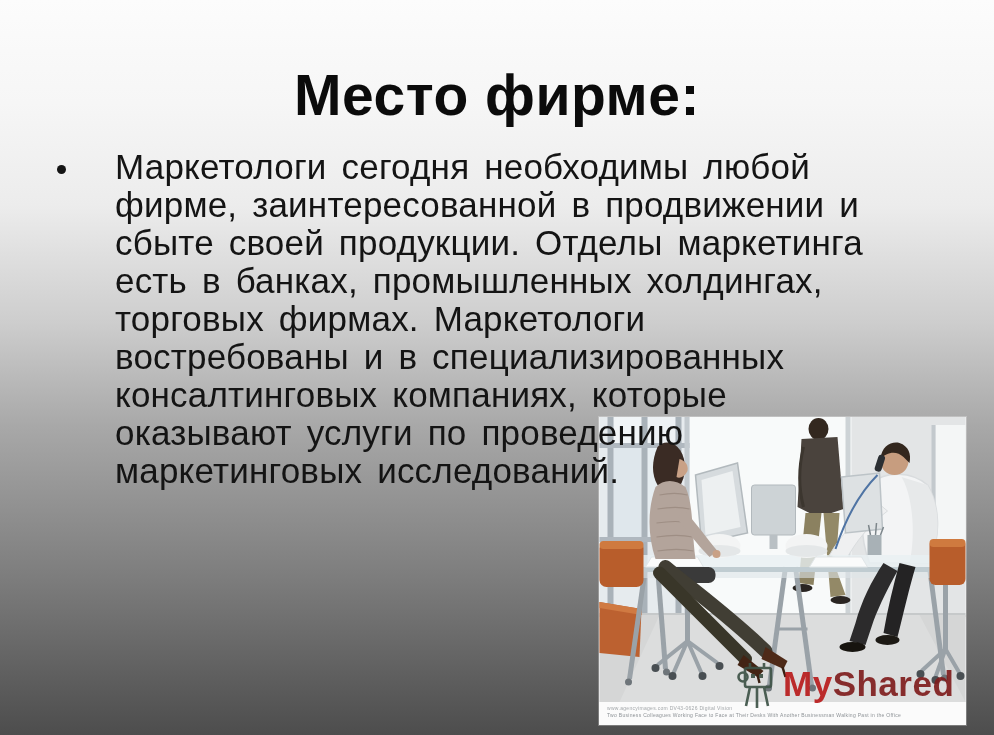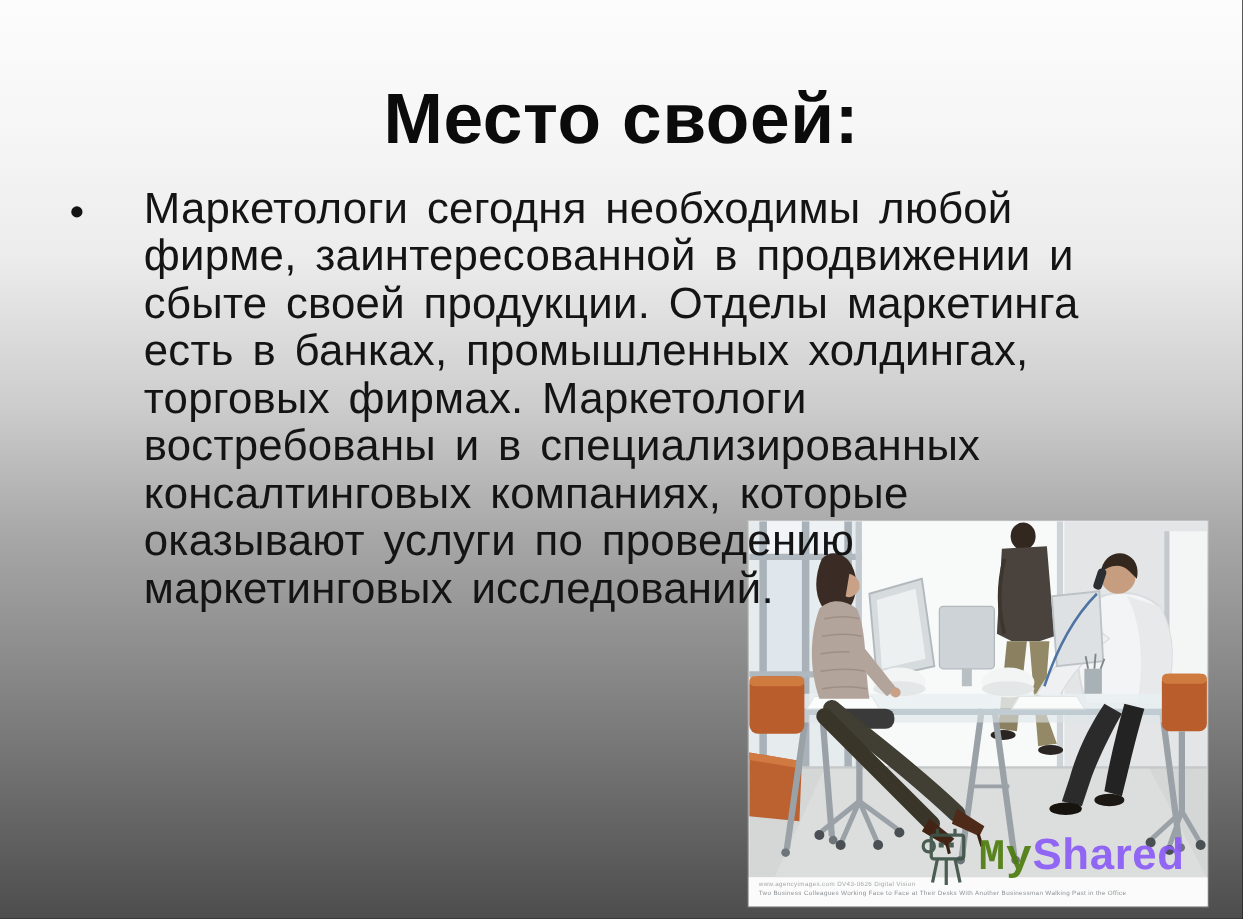--- a/index.html
+++ b/index.html
@@ -22,39 +22,39 @@
     position:absolute;left:599px;top:417px;width:367px;height:308px;z-index:2;
     background:#f6f7f7;box-shadow:0 0 0 1px rgba(255,255,255,0.25);
   }
   .scene{position:absolute;left:0;top:0;}
   .watermark{
     position:absolute;left:138px;top:241px;display:flex;align-items:flex-start;
     opacity:0.92;z-index:4;pointer-events:none;
   }
   .wm-icon{margin-right:6px;margin-top:2px;}
   .wm-text{font-size:35px;font-weight:bold;letter-spacing:0.5px;line-height:1;padding-top:8px;}
-  .wm-my{color:#4d7c0f;font-family:Liberation Mono, monospace;}
-  .wm-shared{color:#8b5cf6;}
+  .wm-my{color:#b91c1c;}
+  .wm-shared{color:#7f1d1d;}
   .caption{
     position:absolute;left:0;bottom:0;width:100%;height:23px;background:#fbfbfb;
     box-sizing:border-box;padding:3px 8px 0 8px;z-index:3;
   }
   .caption p{
     margin:0;font-size:5px;line-height:7px;white-space:nowrap;overflow:hidden;
     letter-spacing:0.3px;filter:blur(0.35px);
   }
   .cap1{color:#a3a7aa;}
   .cap2{color:#8d9296;}
 </style>
 </head>
 <body>
 
 <div class="slide">
 
-  <h1 class="slide-title">Место своей:</h1>
+  <h1 class="slide-title">Место фирме:</h1>
 
   <div class="bullet-row">
     <span class="bullet-dot"></span>
     <div class="bullet-text">Маркетологи сегодня необходимы любой
 фирме, заинтересованной в продвижении и
 сбыте своей продукции. Отделы маркетинга
 есть в банках, промышленных холдингах,
 торговых фирмах. Маркетологи
 востребованы и в специализированных
 консалтинговых компаниях, которые

